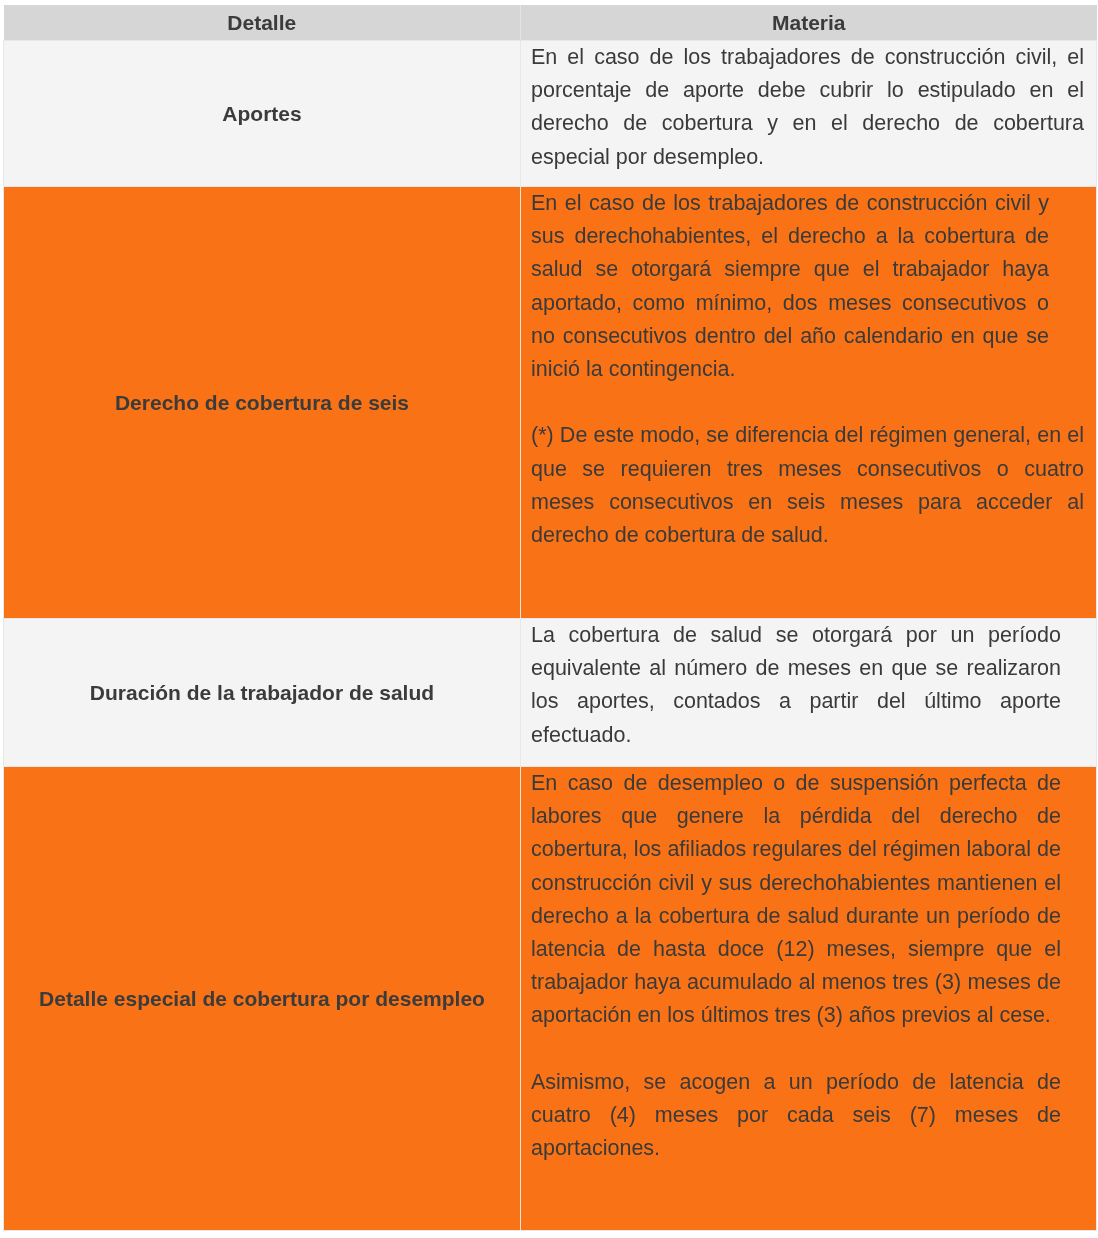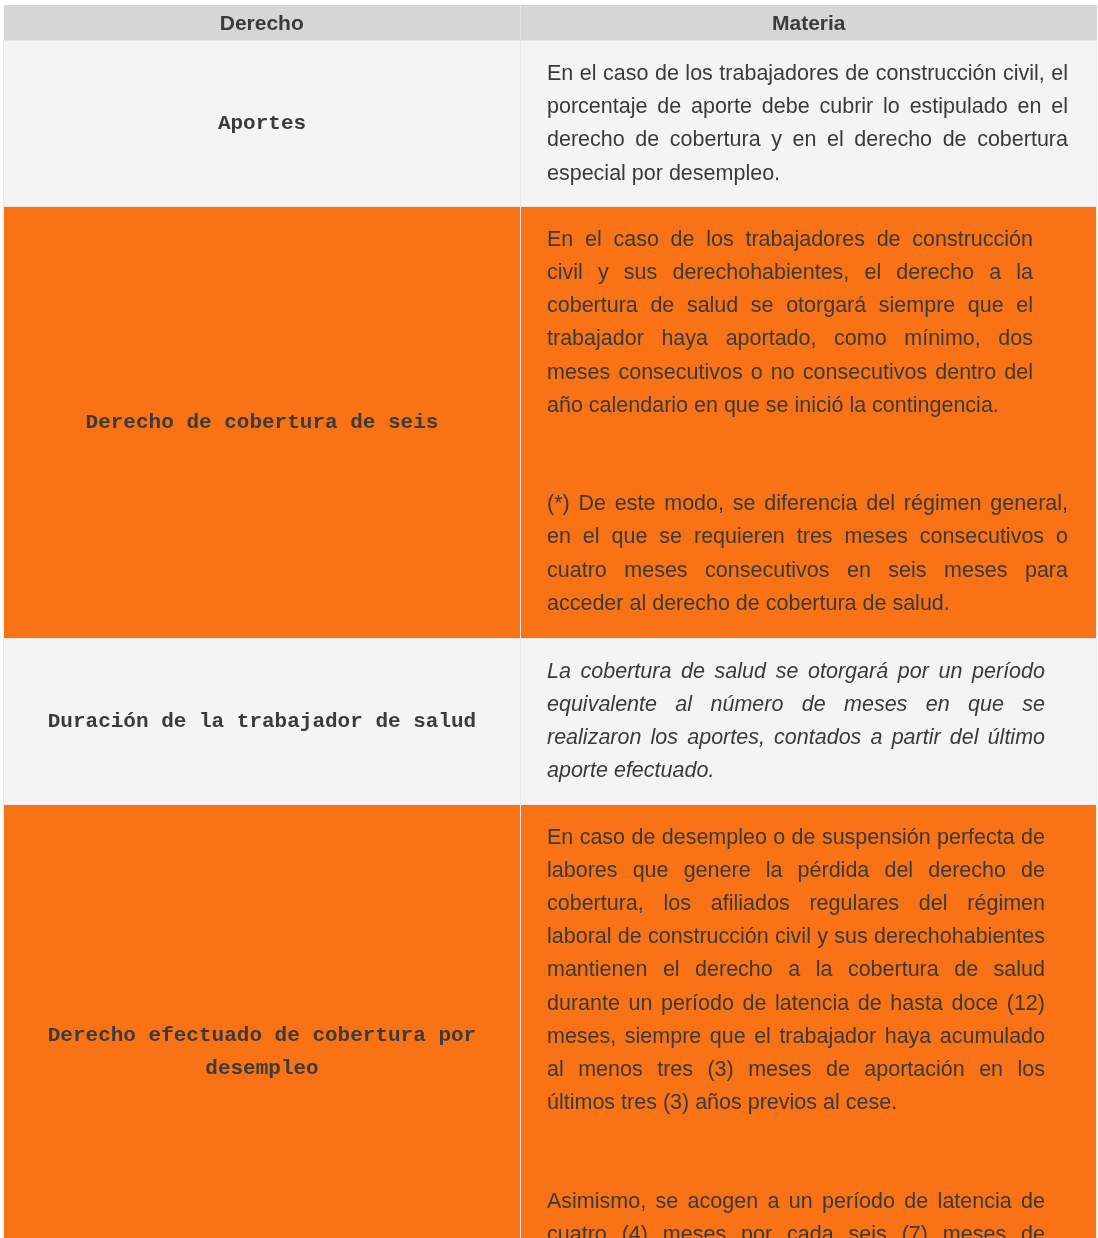--- a/index.html
+++ b/index.html
@@ -40,46 +40,45 @@
       vertical-align: middle;
       padding: 0;
     }
     td.materia {
       text-align: center;
       font-weight: bold;
       font-size: 21px;
       line-height: 33px;
       padding: 0 20px;
       color: #3b3b3b;
-      font-family: Liberation Mono, monospace;
     }
     td.detalle {
       font-size: 21.5px;
       line-height: 33.2px;
       text-align: justify;
       padding: 0 12px 0 10px;
       vertical-align: top;
     }
     tr.shade td { background: #f4f4f4; }
     tr.plain td { background: #f97316; }
-    .para { margin: 16px; }
+    .para { margin: 0; }
     .gap { height: 33.2px; }
     .narrow { padding-right: 35px !important; }
   </style>
 </head>
 <body>
 
 <table class="main">
   <colgroup>
       <col class="c1">
       <col class="c2">
     </colgroup>
   <thead>
     <tr>
-      <th>Derecho</th>
+      <th>Detalle</th>
       <th>Materia</th>
     </tr>
   </thead>
   <tbody>
     <tr class="shade" style="height:146px;">
       <td class="materia">Aportes</td>
       <td class="detalle">
         <p class="para">En el caso de los trabajadores de construcción civil, el porcentaje de aporte debe cubrir lo estipulado en el derecho de cobertura y en el derecho de cobertura especial por desempleo.</p>
       </td>
     </tr>
@@ -87,25 +86,25 @@
       <td class="materia">Derecho de cobertura de seis</td>
       <td class="detalle">
         <p class="para narrow" style="padding-right:23px;">En el caso de los trabajadores de construcción civil y sus derechohabientes, el derecho a la cobertura de salud se otorgará siempre que el trabajador haya aportado, como mínimo, dos meses consecutivos o no consecutivos dentro del año calendario en que se inició la contingencia.</p>
         <div class="gap"></div>
         <p class="para">(*) De este modo, se diferencia del régimen general, en el que se requieren tres meses consecutivos o cuatro meses consecutivos en seis meses para acceder al derecho de cobertura de salud.</p>
       </td>
     </tr>
     <tr class="shade" style="height:148px;">
       <td class="materia">Duración de la trabajador de salud</td>
       <td class="detalle">
-        <p class="para" style="padding-right:23px;font-style:italic;">La cobertura de salud se otorgará por un período equivalente al número de meses en que se realizaron los aportes, contados a partir del último aporte efectuado.</p>
+        <p class="para" style="padding-right:23px;">La cobertura de salud se otorgará por un período equivalente al número de meses en que se realizaron los aportes, contados a partir del último aporte efectuado.</p>
       </td>
     </tr>
     <tr class="plain" style="height:464px;">
-      <td class="materia">Derecho efectuado de cobertura por desempleo</td>
+      <td class="materia">Detalle especial de cobertura por desempleo</td>
       <td class="detalle">
         <p class="para" style="padding-right:23px;">En caso de desempleo o de suspensión perfecta de labores que genere la pérdida del derecho de cobertura, los afiliados regulares del régimen laboral de construcción civil y sus derechohabientes mantienen el derecho a la cobertura de salud durante un período de latencia de hasta doce (12) meses, siempre que el trabajador haya acumulado al menos tres (3) meses de aportación en los últimos tres (3) años previos al cese.</p>
         <div class="gap"></div>
         <p class="para" style="padding-right:23px;">Asimismo, se acogen a un período de latencia de cuatro (4) meses por cada seis (7) meses de aportaciones.</p>
       </td>
     </tr>
   </tbody>
 </table>
 
 </body></html>

